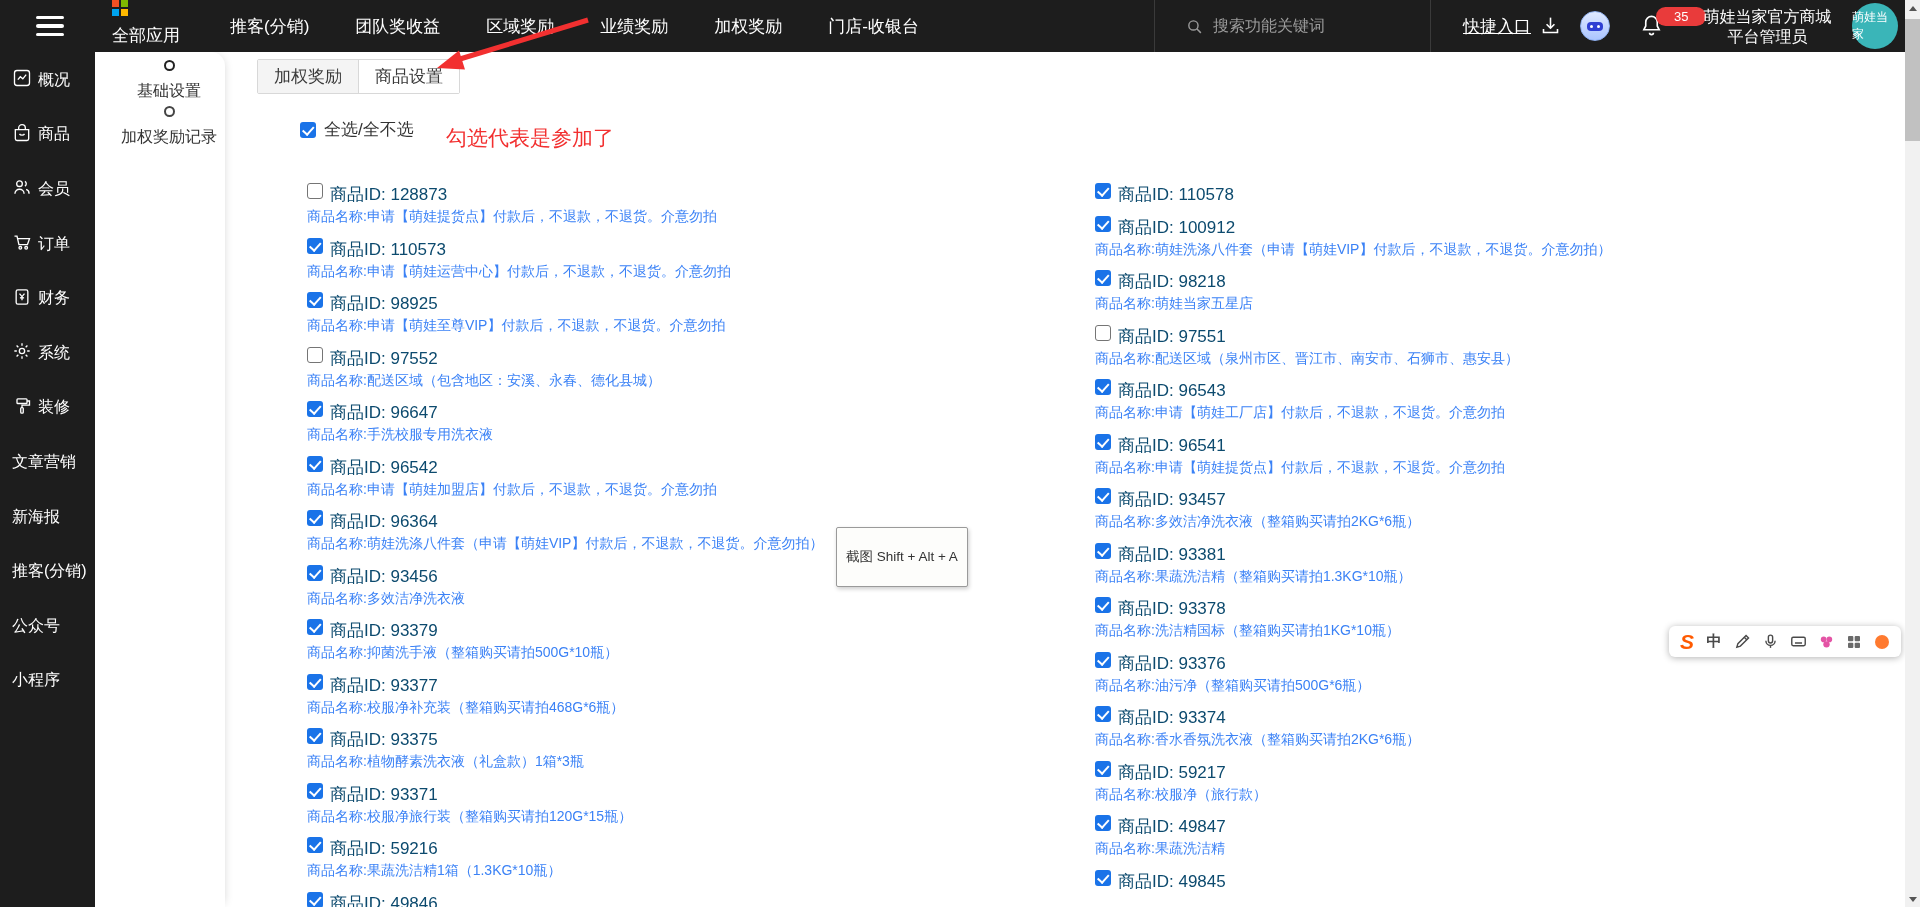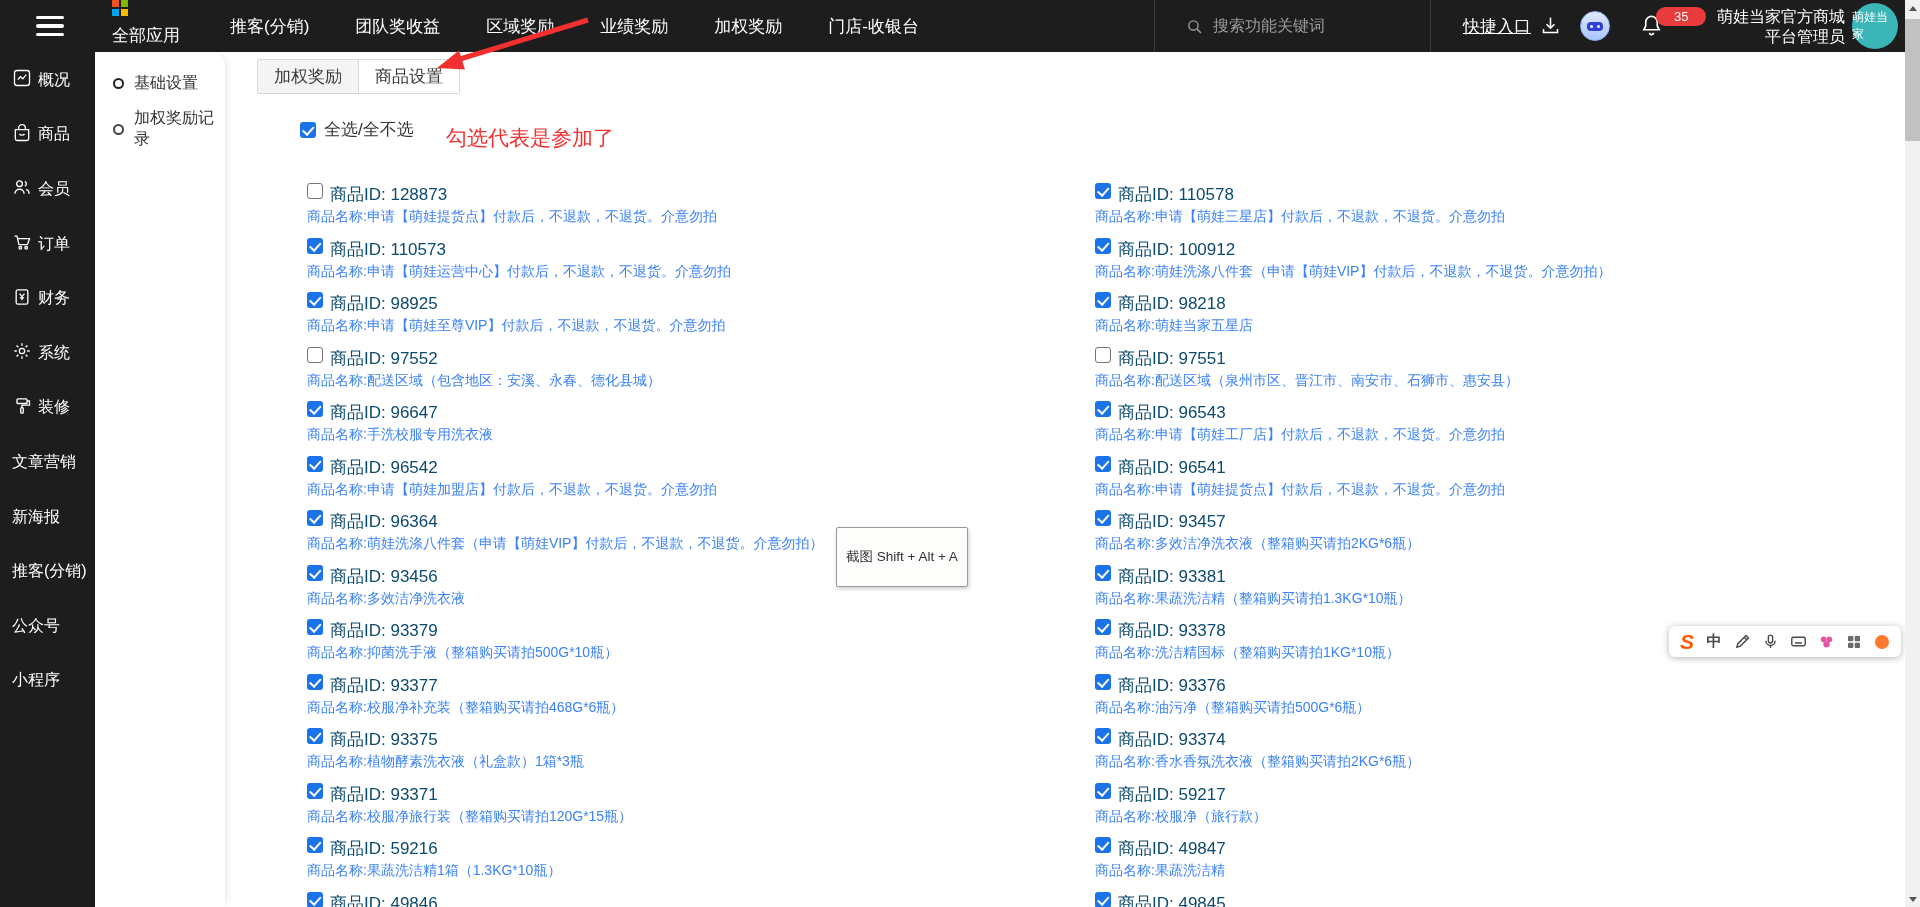--- a/index.html
+++ b/index.html
@@ -25,31 +25,31 @@
   .dl-icon { position:absolute; left:1540px; top:15px; cursor:pointer; }
   .robot { position:absolute; left:1580px; top:11px; width:30px; height:30px; border-radius:50%;
            background:linear-gradient(180deg,#dfe9ff 0%,#aac4ff 100%); border:1px solid #8fb0f0;
            display:flex; align-items:center; justify-content:center; cursor:pointer; }
   .robot i { display:block; width:16px; height:9px; background:#2f3fd3; border-radius:4px; position:relative; }
   .robot i::before,.robot i::after { content:""; position:absolute; top:3px; width:3px; height:3px; background:#fff; border-radius:50%; }
   .robot i::before{left:3px} .robot i::after{right:3px}
   .bell { position:absolute; left:1640px; top:13px; cursor:pointer; }
   .badge { position:absolute; left:1656px; top:7px; min-width:30px; height:19px; padding:0 18px; background:var(--badge-red,#e93b3b);
            border-radius:10px; color:#fff; font-size:13px; display:flex; align-items:center; justify-content:center; }
-  .shop-info { position:absolute; left:1690px; top:7px; width:155px; text-align:right; font-size:16px; line-height:20px; }
+  .shop-info { position:absolute; left:1690px; top:7px; width:155px; text-align:center; font-size:16px; line-height:20px; }
   .avatar { position:absolute; left:1852px; top:3px; width:46px; height:46px; border-radius:50%;
             background:var(--avatar-teal,#3ab5b8); color:#fff; font-size:12px; display:flex; align-items:center; justify-content:center; cursor:pointer; }
   
   .sidebar { position:absolute; left:0; top:52px; width:95px; bottom:0; background:#1d1d1d; z-index:5; padding-top:1px; }
   .side-item { height:54.6px; display:flex; align-items:center; gap:6px; padding-left:12px; color:#fff; font-size:16px; cursor:pointer; white-space:nowrap; }
   .side-item svg { flex:none; }
   
   .subside { position:absolute; left:95px; top:52px; width:130px; bottom:0; background:#fff; z-index:4;
              border-top-right-radius:14px; box-shadow:3px 0 10px -4px rgba(0,0,0,.18); padding-top:8px; }
-  .sub-item { height:46px; display:flex; align-items:center; gap:10px; padding-left:18px; font-size:16px; color:#333; cursor:pointer; }
+  .sub-item { height:46px; display:flex; align-items:center; gap:10px; padding-left:18px; font-size:16px; color:#333; cursor:pointer;flex-direction:column; }
   .sub-item .ring { width:11px; height:11px; border-radius:50%; border:2.6px solid #222; flex:none; }
   .sub-item.inactive .ring { border-width:2.2px; border-color:#444; }
   
   .content { position:absolute; left:225px; top:52px; right:15px; bottom:0; background:#fff; z-index:2; }
   .tabs { position:absolute; left:32px; top:7px; display:flex; border:1px solid #d8d8d8; border-radius:2px; }
   .tab { padding:5px 16px; font-size:17px; color:#3a3a3a; background:#f4f4f4; cursor:pointer; }
   .tab:first-child { border-right:1px solid #d8d8d8; }
   .tab.active { background:#fff; }
   .select-all { position:absolute; left:75px; top:66px; display:flex; align-items:center; gap:8px; font-size:17px; }
   .annotation { position:absolute; left:221px; top:72px; color:var(--annotation-red,#f23030); font-size:21px; }
@@ -345,21 +345,20 @@
             <span>商品ID: 49846</span>
           </div>
         </div>
       </div>
     <div id="col-right">
         <div class="prod">
           <div class="row1">
             <span class="cb checked"></span>
             <span>商品ID: 110578</span>
           </div>
-          <div class="row2">商品名称:申请【萌娃三星店】付款后，不退款，不退货。介意勿拍</div>
         </div>
         <div class="prod">
           <div class="row1">
             <span class="cb checked"></span>
             <span>商品ID: 100912</span>
           </div>
           <div class="row2">商品名称:萌娃洗涤八件套（申请【萌娃VIP】付款后，不退款，不退货。介意勿拍）</div>
         </div>
         <div class="prod">
           <div class="row1">

